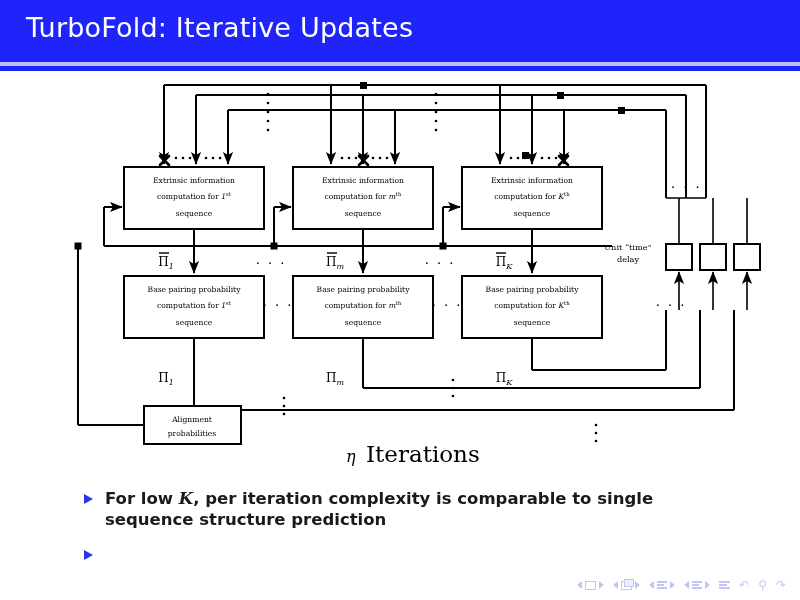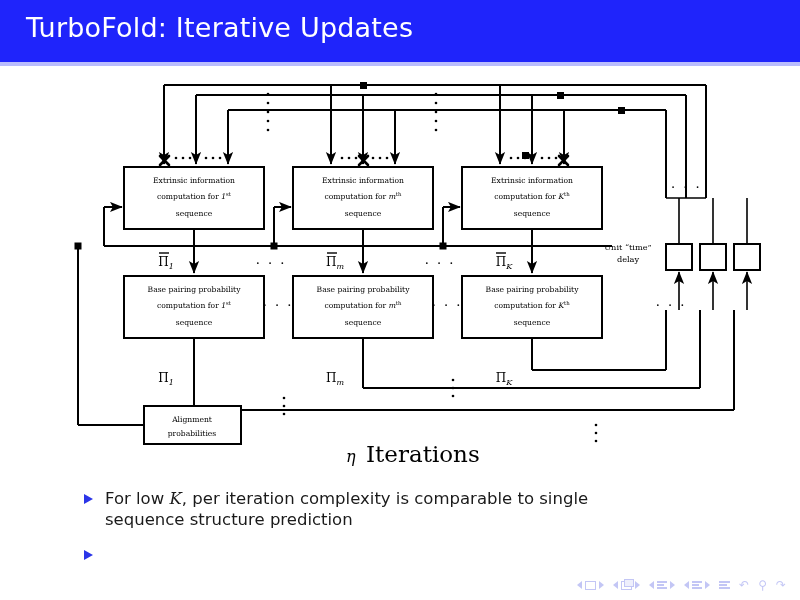--- a/index.html
+++ b/index.html
@@ -3,21 +3,21 @@
 <meta charset="utf-8">
 <style>
   html,body{margin:0;padding:0;}
   body{
     width:800px;height:600px;background:#ffffff;
     font-family:"Liberation Sans", sans-serif;
     overflow:hidden;position:relative;
   }
   
   #titlebar{
-    position:absolute;left:0;top:0;width:800px;height:62px;
+    position:absolute;left:0;top:0;width:800px;height:71px;
     background:#1f24fb;
   }
   #titlebar .title{
     position:absolute;left:26px;top:12px;
     color:#ffffff;font-size:27px;letter-spacing:.2px;
     font-family:"DejaVu Sans", sans-serif;font-weight:400;
     white-space:nowrap;
   }
   #titleunderline{
     position:absolute;left:0;top:62px;width:800px;height:4px;
@@ -29,21 +29,21 @@
   .bxt{font-family:"DejaVu Serif", serif;font-size:7.6px;fill:#000;}
   .bxt-i{font-family:"DejaVu Serif", serif;font-style:italic;font-size:7.6px;fill:#000;}
   .sup{font-size:5.4px;}
   .pilab{font-family:"DejaVu Serif", serif;font-size:12px;fill:#000;}
   .pisub{font-size:8px;font-style:italic;}
   .dly{font-family:"DejaVu Serif", serif;font-size:8.2px;fill:#000;}
   .dots{font-family:"DejaVu Serif", serif;font-size:13px;fill:#000;letter-spacing:2px;}
   .iter{font-family:"DejaVu Serif", serif;font-size:23px;fill:#000;}
   .iter-e{font-family:"DejaVu Serif", serif;font-style:italic;font-size:16px;fill:#000;}
   
-  #bullets{position:absolute;left:0;top:488px;width:724px;}
+  #bullets{position:absolute;left:0;top:488px;width:724px;font-weight:bold;}
   .bullet{display:flex;align-items:flex-start;margin-bottom:14px;padding-left:84px;}
   .tri{
     width:0;height:0;flex:0 0 auto;margin-top:6px;margin-right:12px;
     border-left:9px solid #2b35e8;
     border-top:5.5px solid transparent;
     border-bottom:5.5px solid transparent;
   }
   .btxt{
     font-family:"DejaVu Sans", sans-serif;font-size:16.5px;color:#1a1a1a;
     line-height:21px;max-width:560px;

